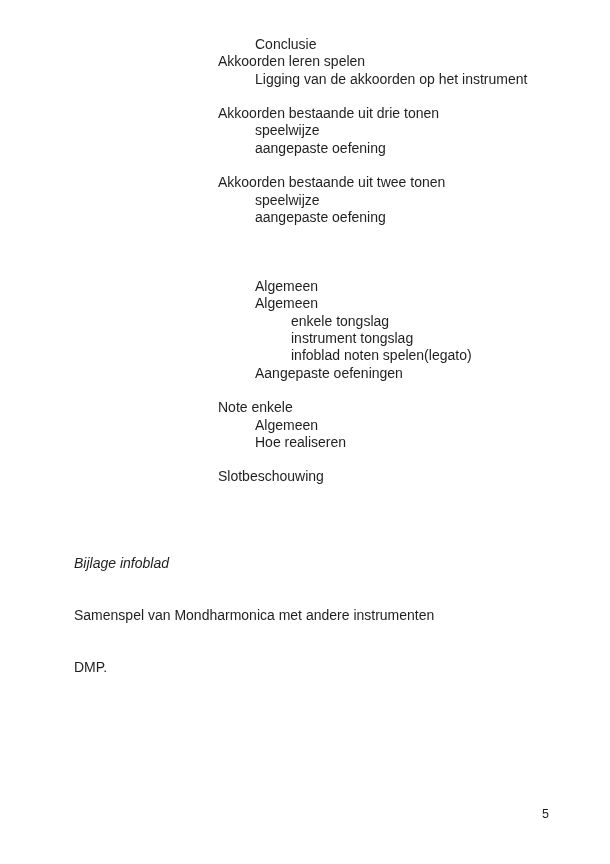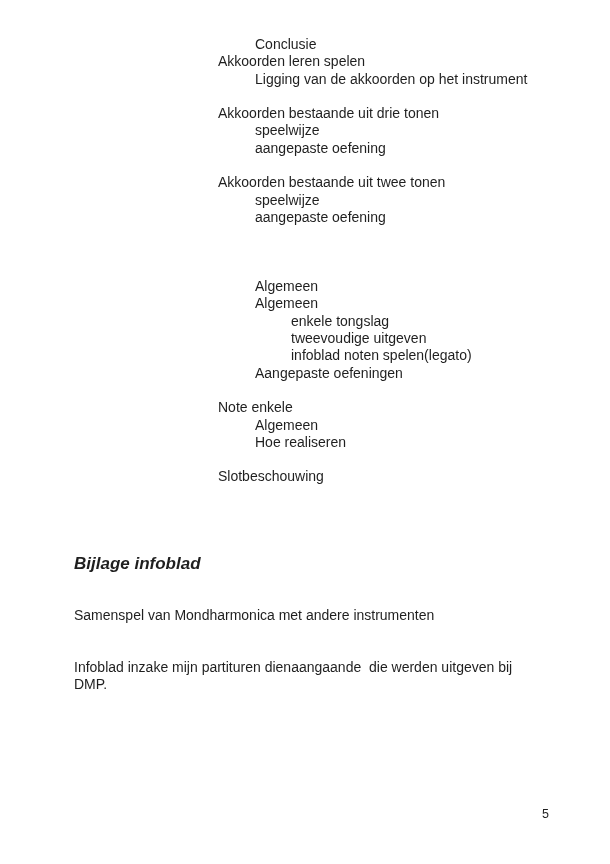--- a/index.html
+++ b/index.html
@@ -30,23 +30,23 @@
   }
   .indent-0 { padding-left: 0; }
   .indent-1 { padding-left: 144px; }
   .indent-2 { padding-left: 181px; }
   .indent-3 { padding-left: 217px; }
   .chapter-label {
     display: inline-block;
     width: 106px;
   }
   .heading {
-    font-weight: bold;
+    font-weight: normal;
     font-style: italic;
-    font-size: 17px;
+    font-size: 14px;
   }
   .page-number {
     position: absolute;
     left: 542px;
     top: 806px;
     font-size: 12.5px;
   }
 </style>
 </head>
 <body>
@@ -63,36 +63,35 @@
       <div class="line indent-0"></div>
       <div class="line indent-1">Akkoorden bestaande uit twee tonen</div>
       <div class="line indent-2">speelwijze</div>
       <div class="line indent-2">aangepaste oefening</div>
       <div class="line indent-0"></div>
       <div class="line indent-0"></div>
       <div class="line indent-0"></div>
       <div class="line indent-2">Algemeen</div>
       <div class="line indent-2">Algemeen</div>
       <div class="line indent-3">enkele tongslag</div>
-      <div class="line indent-3">tweevoudige uitgeven</div>
+      <div class="line indent-3">instrument tongslag</div>
       <div class="line indent-3">infoblad noten spelen(legato)</div>
       <div class="line indent-2">Aangepaste oefeningen</div>
       <div class="line indent-0"></div>
       <div class="line indent-1">Note enkele</div>
       <div class="line indent-2">Algemeen</div>
       <div class="line indent-2">Hoe realiseren</div>
       <div class="line indent-0"></div>
       <div class="line indent-1">Slotbeschouwing</div>
       <div class="line indent-0"></div>
       <div class="line indent-0"></div>
       <div class="line indent-0"></div>
       <div class="line indent-0"></div>
       <div class="line indent-0 heading">Bijlage infoblad</div>
       <div class="line indent-0"></div>
       <div class="line indent-0"></div>
       <div class="line indent-0">Samenspel van Mondharmonica met andere instrumenten</div>
       <div class="line indent-0"></div>
       <div class="line indent-0"></div>
-      <div class="line indent-0">Infoblad inzake mijn partituren dienaangaande  die werden uitgeven bij</div>
       <div class="line indent-0">DMP.</div>
     </div>
   <div class="page-number">5</div>
 </div>
 
 </body></html>

